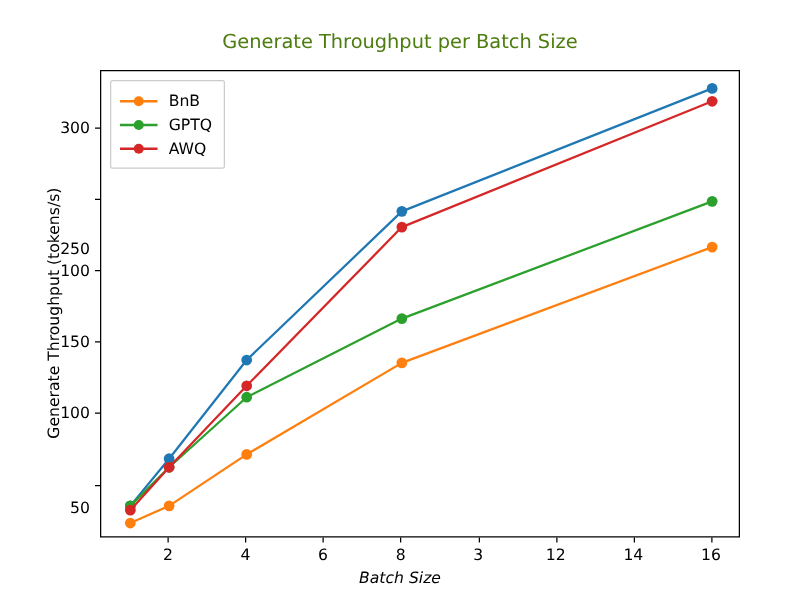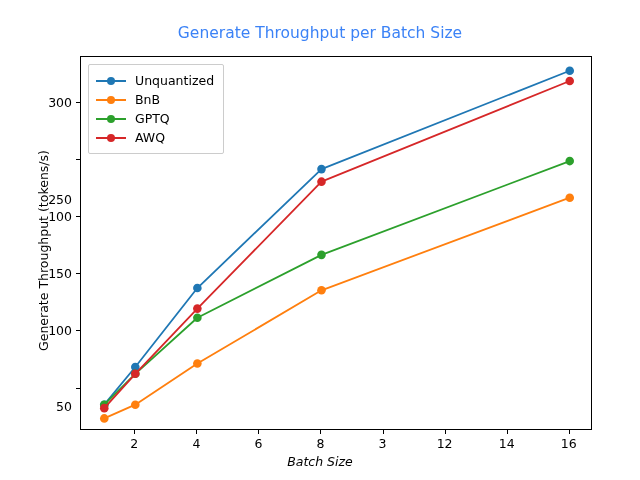--- a/index.html
+++ b/index.html
@@ -5,21 +5,21 @@
   html,body{margin:0;padding:0;}
   body{
     width:640px;height:480px;background:#ffffff;
     font-family:"DejaVu Sans","Liberation Sans",sans-serif;
     color:#000;overflow:hidden;
   }
   #fig{position:relative;width:640px;height:480px;}
 
   #title{
     position:absolute;left:0;top:24px;width:640px;
-    text-align:center;font-size:15.5px;color:#3b82f6;
+    text-align:center;font-size:15.5px;color:#4d7c0f;
   }
 
   
   #plot{
     position:absolute;left:80px;top:56px;width:512px;height:374px;
     border:1.1px solid #000;box-sizing:border-box;background:transparent;
   }
   #svg{position:absolute;left:0;top:0;width:512px;height:374px;overflow:visible;}
 
   
@@ -126,27 +126,20 @@
       <div class="ytick" style="top: 101.749px;"></div>
       <div class="yticklabel" style="top: 101.749px;">300</div>
     </div>
 
   <div id="xlabel">Batch Size</div>
   <div id="ylabel">Generate Throughput (tokens/s)</div>
 
   <div id="legend">
       <div class="legend-row">
         <span class="legend-line">
-          <span class="seg" style="background: rgb(31, 119, 180);"></span>
-          <span class="dot" style="background: rgb(31, 119, 180);"></span>
-        </span>
-        <span class="legend-label">Unquantized</span>
-      </div>
-      <div class="legend-row">
-        <span class="legend-line">
           <span class="seg" style="background: rgb(255, 127, 14);"></span>
           <span class="dot" style="background: rgb(255, 127, 14);"></span>
         </span>
         <span class="legend-label">BnB</span>
       </div>
       <div class="legend-row">
         <span class="legend-line">
           <span class="seg" style="background: rgb(44, 160, 44);"></span>
           <span class="dot" style="background: rgb(44, 160, 44);"></span>
         </span>

